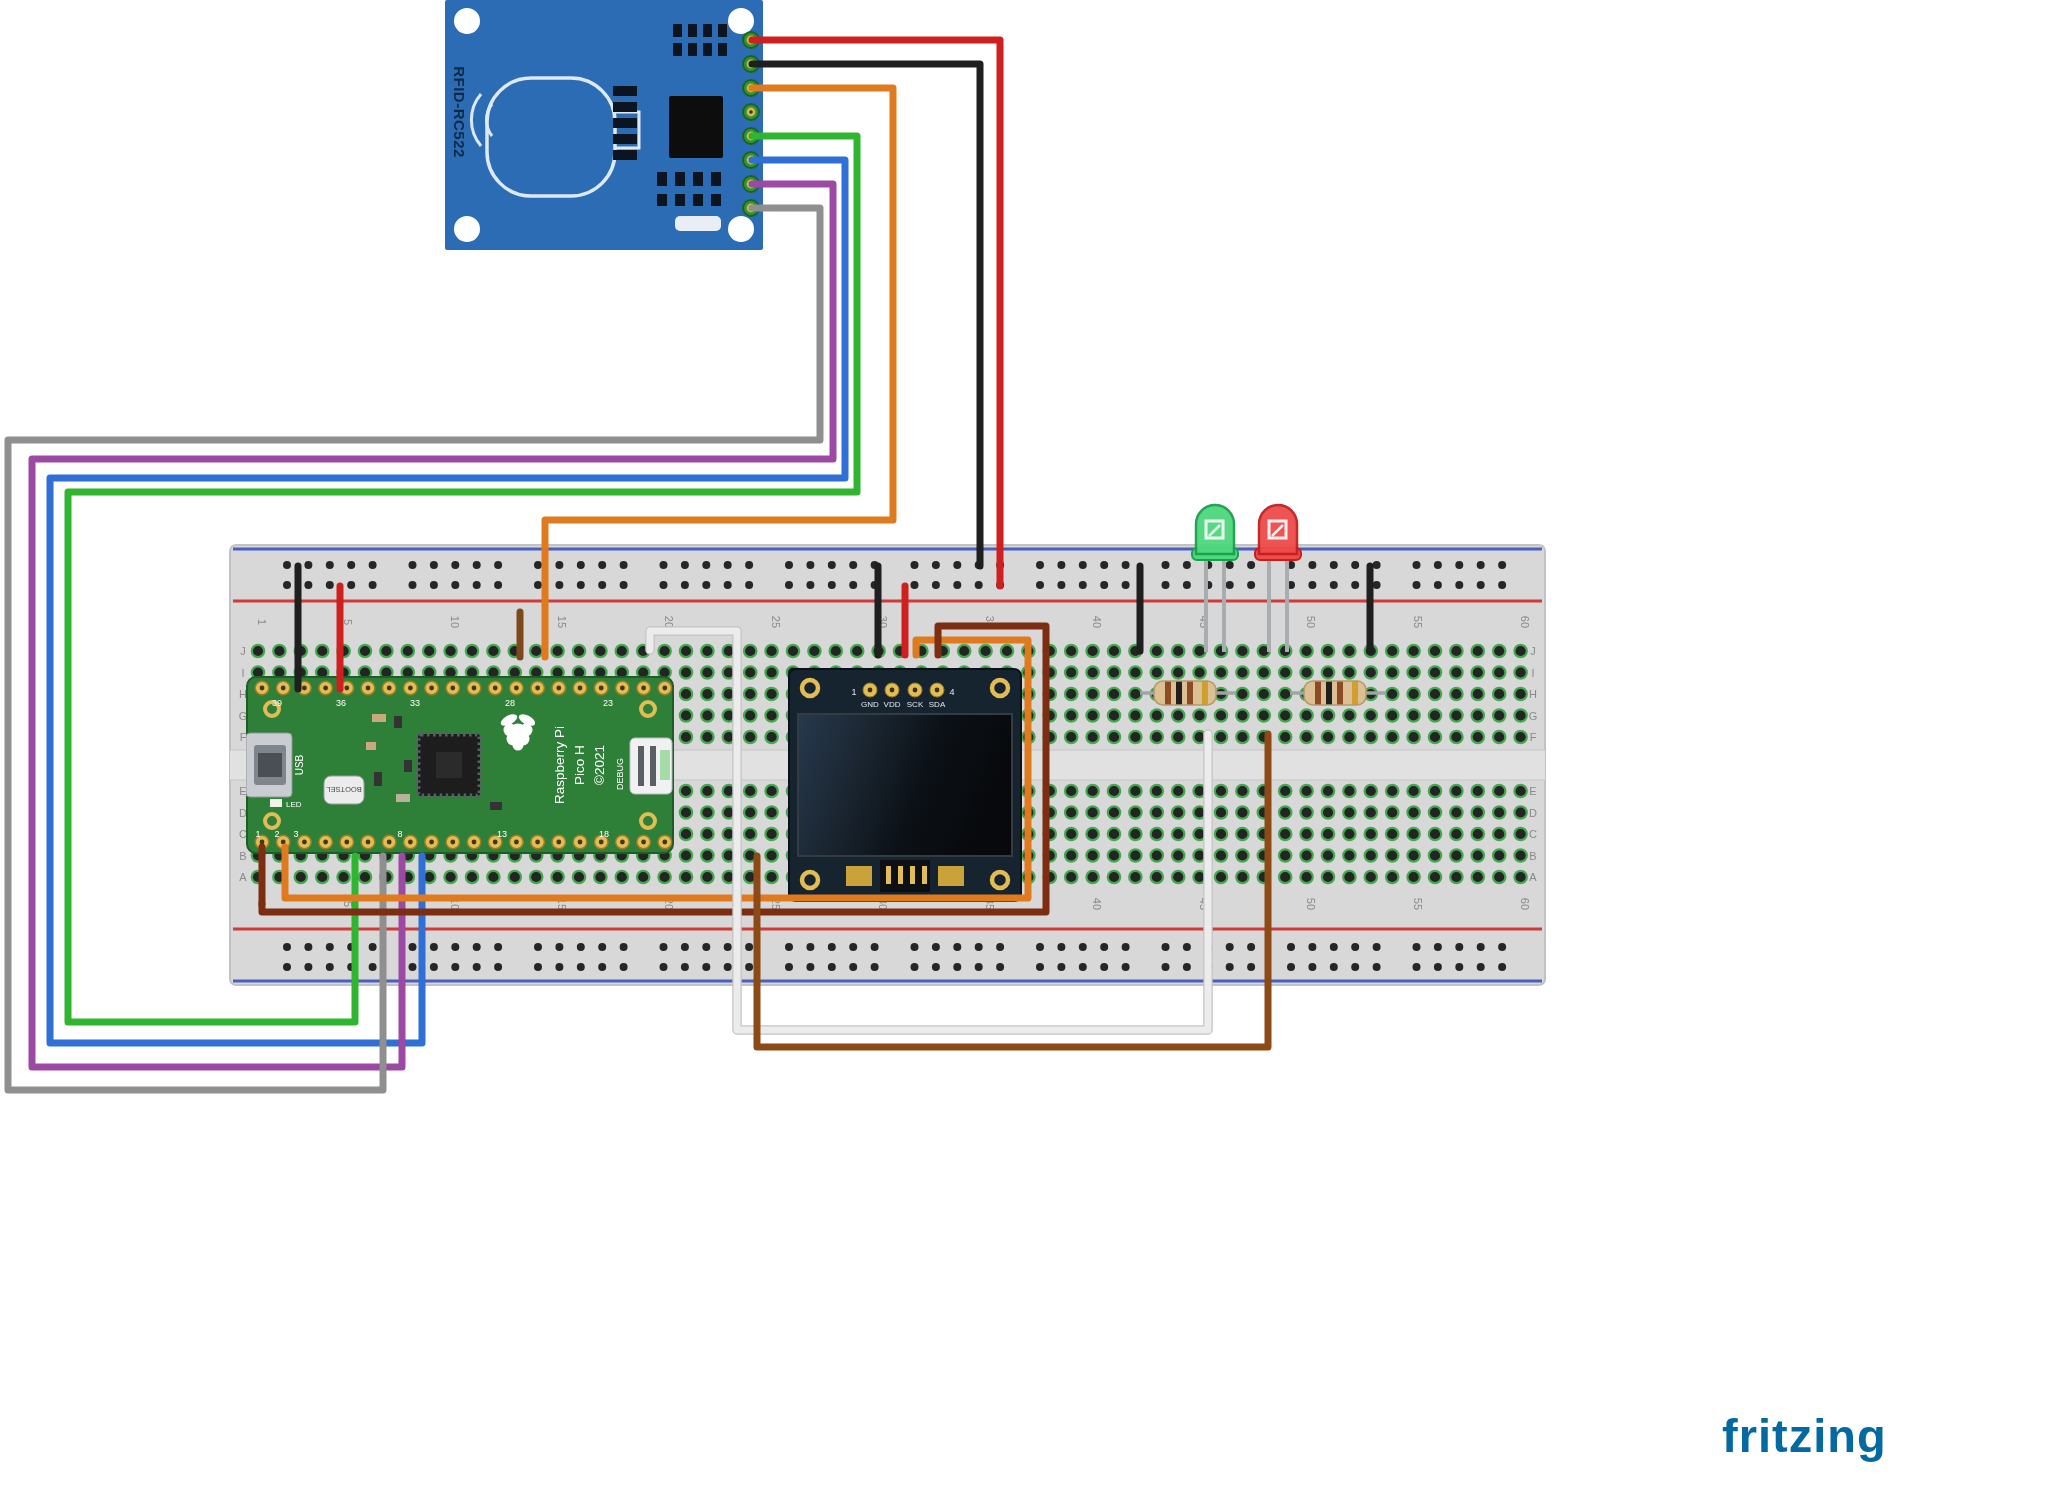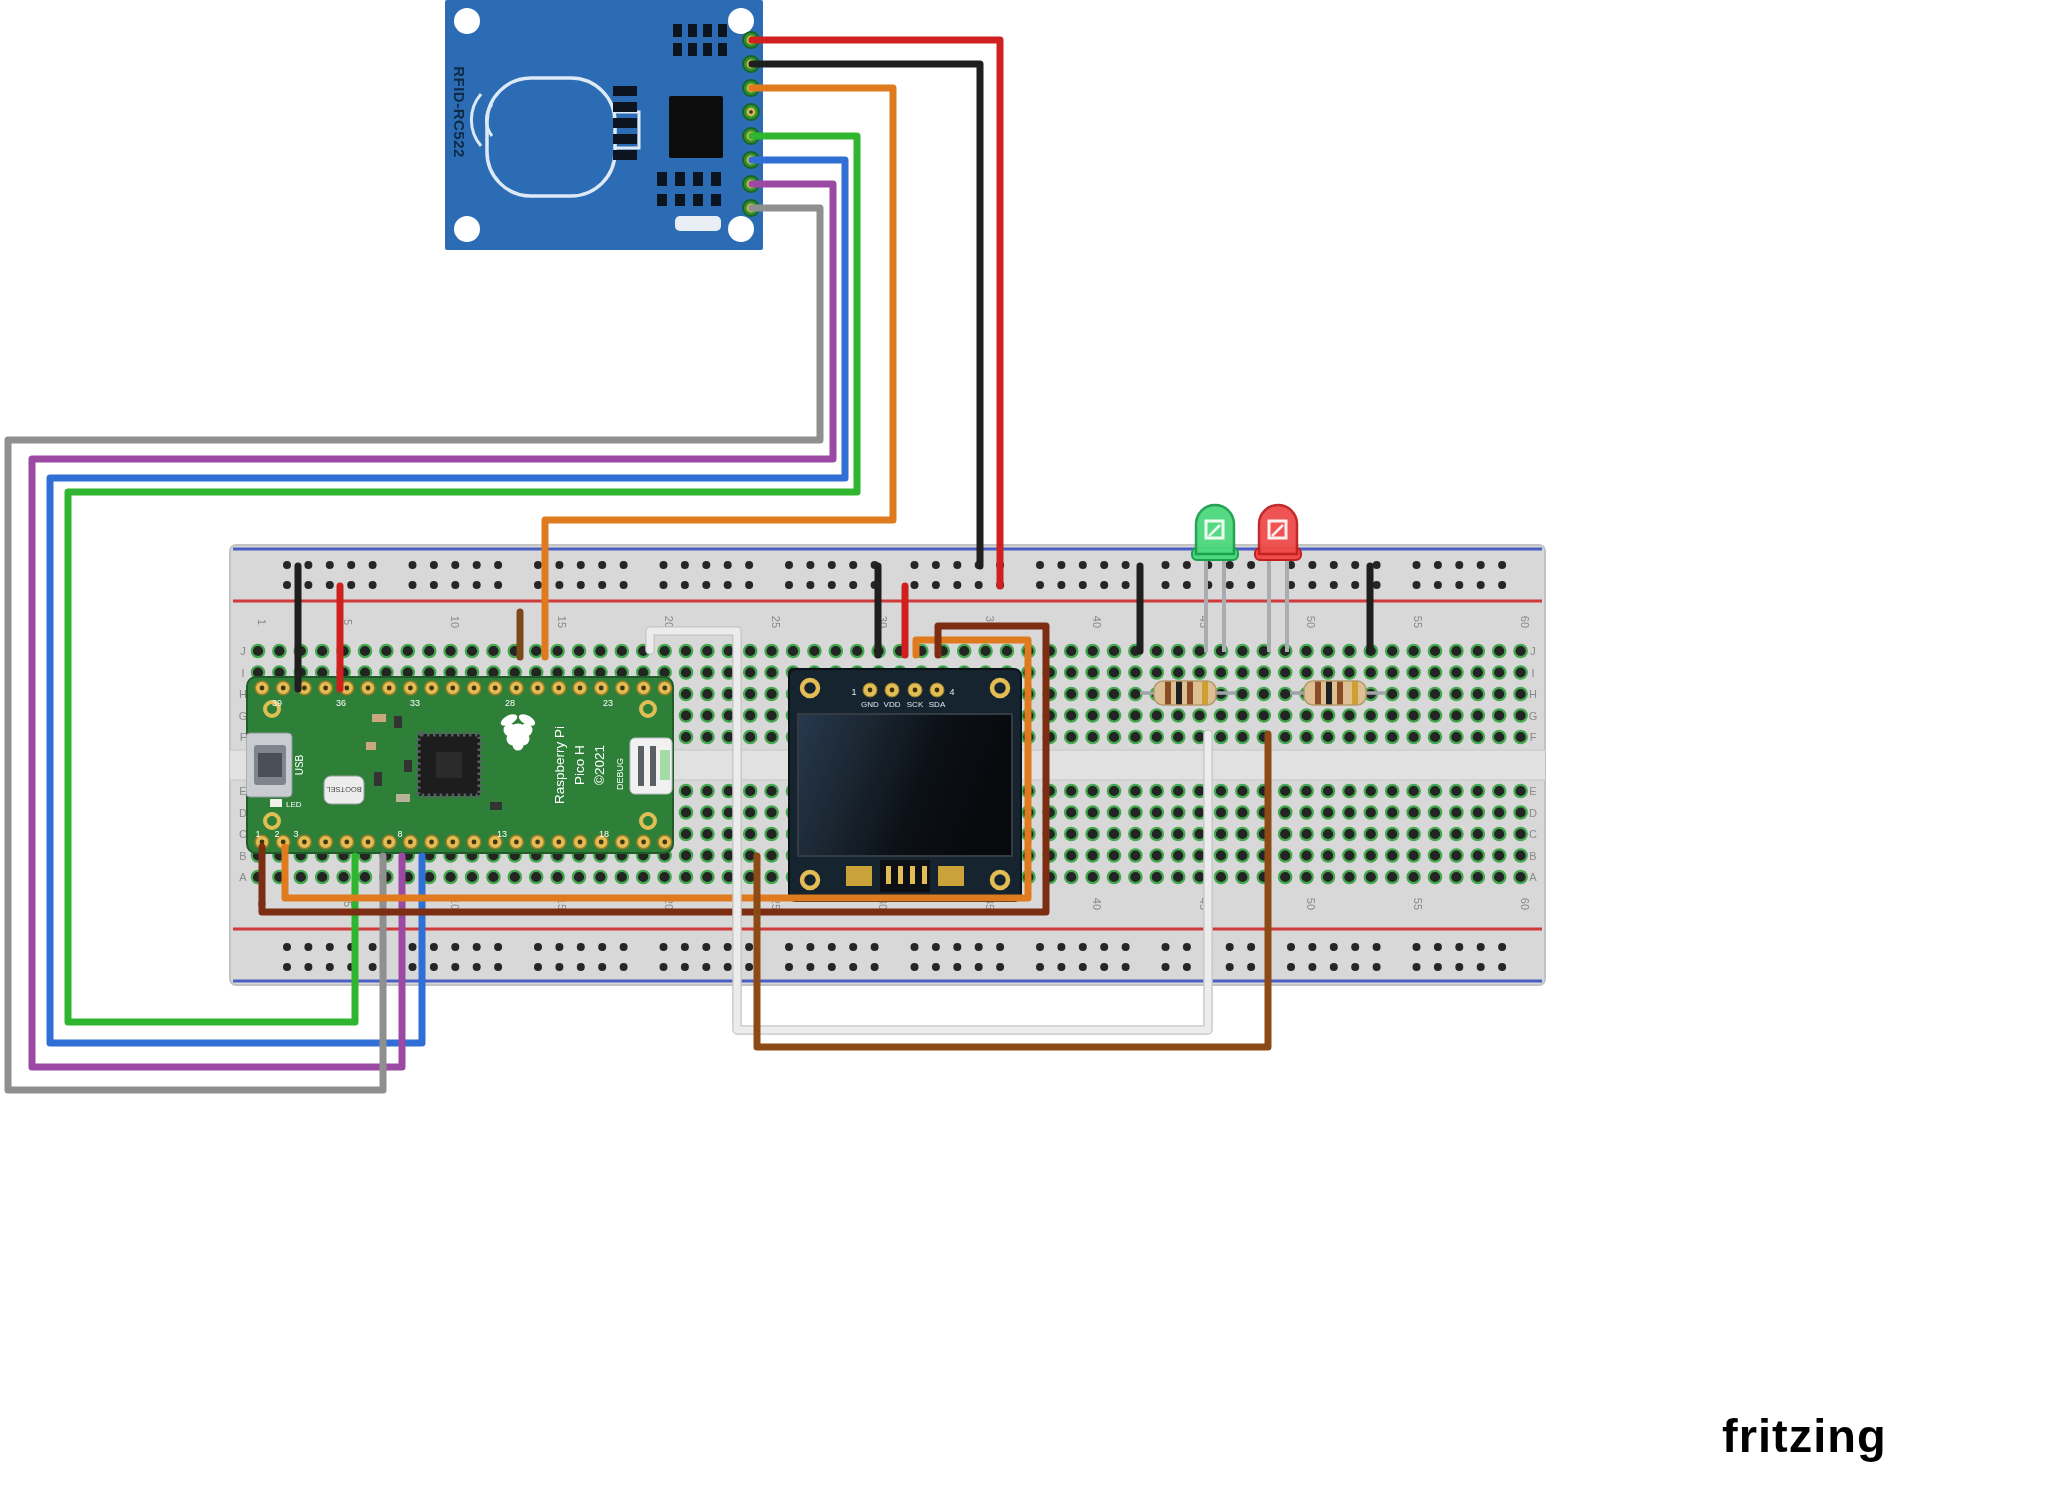--- a/index.html
+++ b/index.html
@@ -14,21 +14,21 @@
     color:#0e2a47;font-size:15px;font-weight:bold;letter-spacing:.5px;white-space:nowrap;}
   #pico{left:246px;top:676px;width:428px;height:178px;z-index:10;}
   #oled{left:788px;top:668px;width:234px;height:234px;z-index:10;}
   .led{width:60px;height:170px;z-index:30;}
   #led-green{left:1185px;top:490px;}
   #led-red{left:1248px;top:490px;}
   .resistor{width:100px;height:30px;z-index:25;}
   #res-left{left:1138px;top:678px;}
   #res-right{left:1288px;top:678px;}
   #watermark{position:absolute;left:1722px;top:1408px;font-size:47px;font-weight:bold;
-    color:#000000;letter-spacing:1px;z-index:70;}
+    color:#0369a1;letter-spacing:1px;z-index:70;}
 </style>
 </head>
 <body>
 
 <div id="canvas">
 
   <svg id="bb-svg" width="2049" height="1497" viewBox="0 0 2049 1497">
       <rect x="230" y="545" width="1315" height="440" rx="6" fill="#d8d8d8" stroke="#c2c2c2" stroke-width="2"></rect>
       <rect x="230" y="750" width="1315" height="30" fill="#e1e1e1"></rect>
       <line x1="230" y1="750" x2="1545" y2="750" stroke="#c6c6c6"></line>

